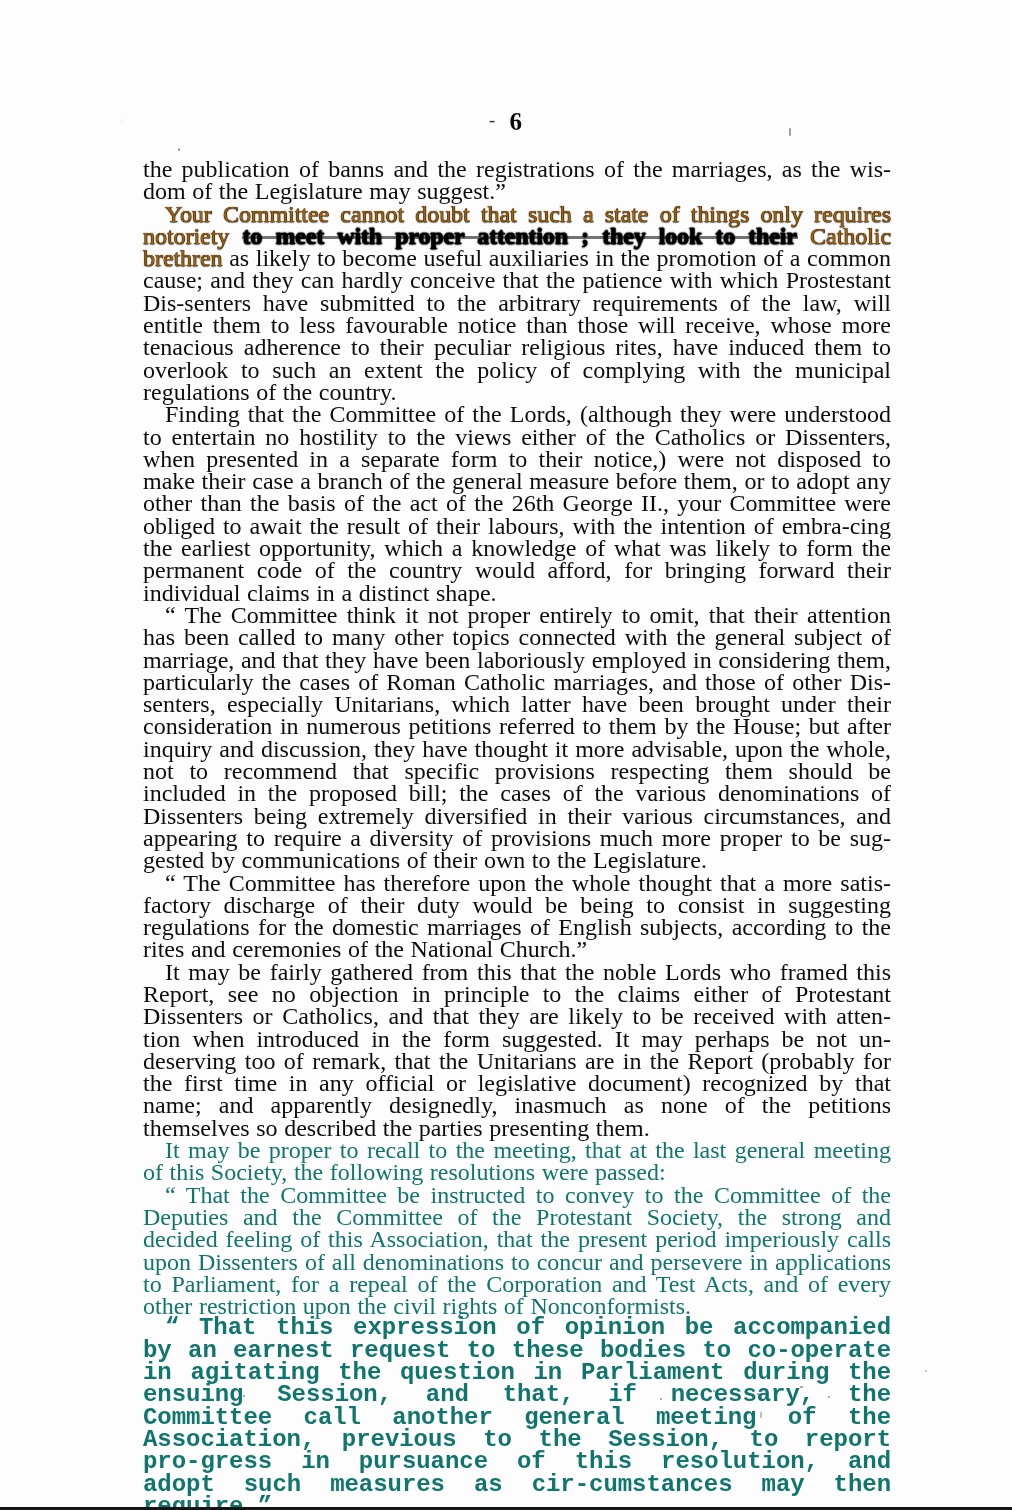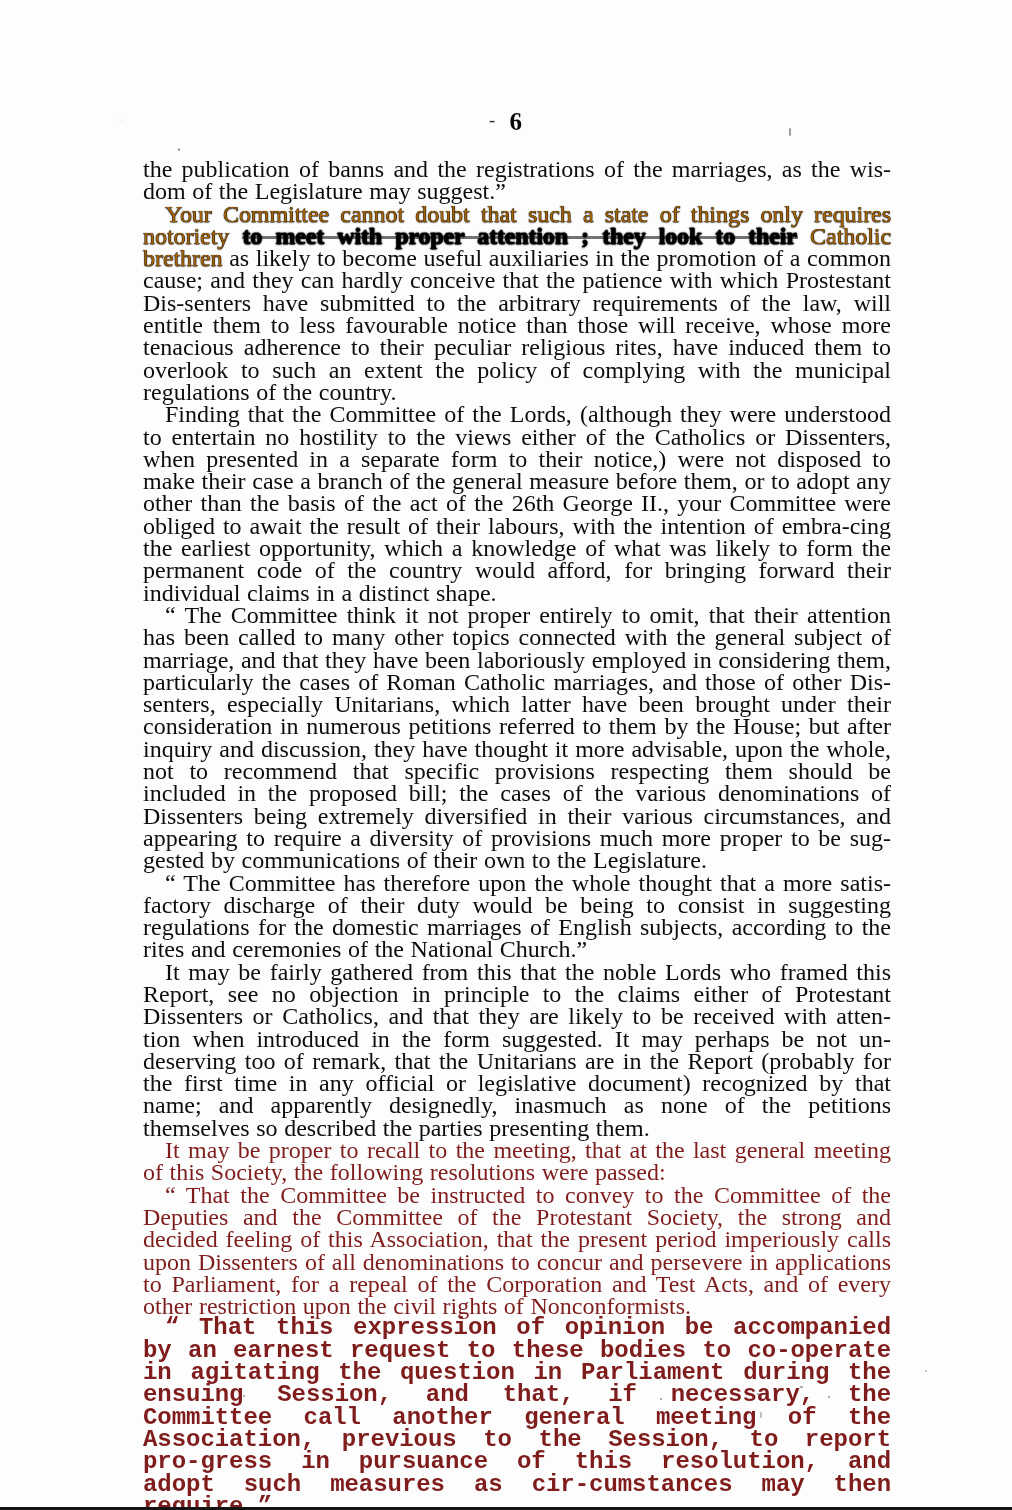--- a/index.html
+++ b/index.html
@@ -118,21 +118,21 @@
     left: -1px;
     right: -1px;
     top: 52%;
     height: 3px;
     background: rgba(0,0,0,0.55);
     filter: blur(0.6px);
     pointer-events: none;
   }
 
   
-  .dark { color: #7f1d1d; }
+  .dark { color: #0f766e; }
   .bolder { font-weight: 600; letter-spacing: -0.05px; font-family: Liberation Mono, monospace; }
 
   
   .speck {
     position: absolute;
     background: #2a2a2a;
     border-radius: 50%;
     pointer-events: none;
     opacity: 0.5;
   }

